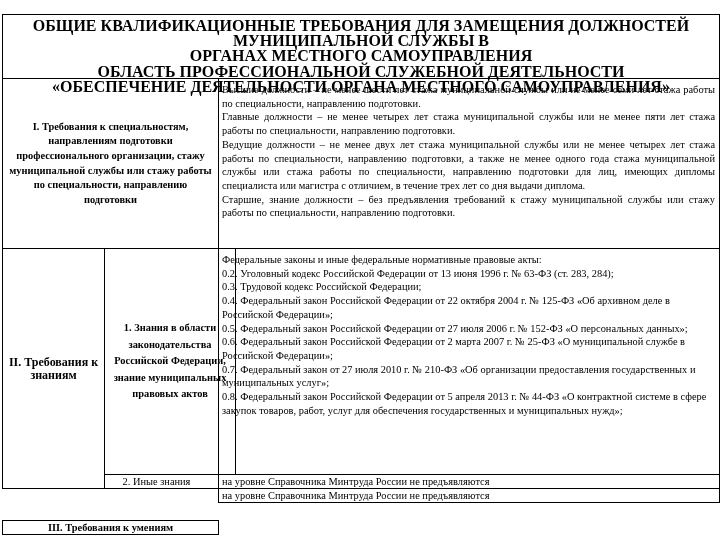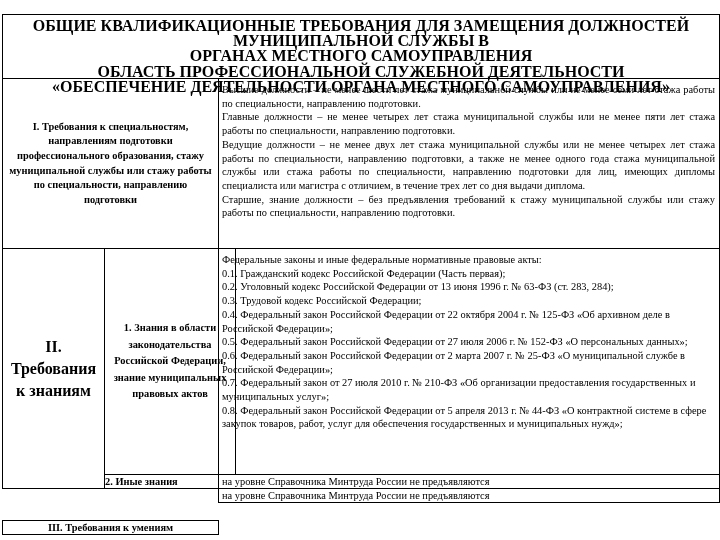--- a/index.html
+++ b/index.html
@@ -9,66 +9,65 @@
   .cell { position: absolute; box-sizing: border-box; border: 1px solid #000; }
   .hdr { left: 0; top: 0; width: 718px; height: 65px; text-align: center;
          font-weight: bold; font-size: 16px; line-height: 15.2px; padding-top: 3px; }
   .r1-left { left: 0; top: 64px; width: 217px; height: 171px; display: flex;
              align-items: center; justify-content: center; text-align: center;
              font-weight: bold; font-size: 10.4px; line-height: 14.6px; padding: 0 6px; }
   .r1-right { left: 216px; top: 64px; width: 502px; height: 171px;
               font-size: 10.4px; line-height: 13.7px; padding: 4px 4px 0 3px; text-align: justify; }
   .r2-left { left: 0; top: 234px; width: 103px; height: 241px; display: flex;
              align-items: center; justify-content: center; text-align: center;
-             font-weight: bold; font-size: 16px; line-height: 22px; padding: 0 4px; }
+             font-weight: bold; font-size: 12px; line-height: 13px; padding: 0 4px; }
   .r2a-mid { left: 102px; top: 234px; width: 132px; height: 227px; display: flex;
              align-items: center; justify-content: center; text-align: center;
              font-weight: bold; font-size: 10.4px; line-height: 16.4px; padding: 0 3px; }
   .r2a-right { left: 216px; top: 234px; width: 502px; height: 227px;
                font-size: 10.4px; line-height: 13.7px; padding: 4px 4px 0 3px; }
-  .r2b-mid { left: 102px; top: 460px; width: 115px; height: 15px; text-align: left;
-             font-weight: bold; font-size: 10.4px; line-height: 13px; padding-right: 10px; }
+  .r2b-mid { left: 102px; top: 460px; width: 115px; height: 15px; text-align: center;
+             font-weight: normal; font-size: 10.4px; line-height: 13px; padding-right: 10px; }
   .r2b-right { left: 216px; top: 460px; width: 502px; height: 15px;
                font-size: 10.4px; line-height: 13px; padding-left: 3px; }
   .r3-left { left: 0; top: 474px; width: 217px; height: 15px; text-align: center;
              font-weight: bold; font-size: 10.4px; line-height: 13px; margin-top: 32px; }
   .r3-right { left: 216px; top: 474px; width: 502px; height: 15px;
               font-size: 10.4px; line-height: 13px; padding-left: 3px; }
   .line { display: block; }
 </style>
 </head>
 <body>
 
 <div class="tbl">
   <div class="cell hdr">
     <span class="line">ОБЩИЕ КВАЛИФИКАЦИОННЫЕ ТРЕБОВАНИЯ ДЛЯ ЗАМЕЩЕНИЯ ДОЛЖНОСТЕЙ МУНИЦИПАЛЬНОЙ СЛУЖБЫ В</span>
     <span class="line">ОРГАНАХ МЕСТНОГО САМОУПРАВЛЕНИЯ</span>
     <span class="line">ОБЛАСТЬ ПРОФЕССИОНАЛЬНОЙ СЛУЖЕБНОЙ ДЕЯТЕЛЬНОСТИ</span>
     <span class="line">«ОБЕСПЕЧЕНИЕ ДЕЯТЕЛЬНОСТИ ОРГАНА МЕСТНОГО САМОУПРАВЛЕНИЯ»</span>
   </div>
 
   <div class="cell r1-left">
-    <span>I. Требования к специальностям, направлениям подготовки профессионального образования, стажу муниципальной службы или стажу работы по специальности, направлению подготовки</span>
+    <span>I. Требования к специальностям, направлениям подготовки профессионального организации, стажу муниципальной службы или стажу работы по специальности, направлению подготовки</span>
   </div>
   <div class="cell r1-right">
     <span class="line">Высшие должности – не менее шести лет стажа муниципальной службы или не менее семи лет стажа работы по специальности, направлению подготовки.</span>
     <span class="line">Главные должности – не менее четырех лет стажа муниципальной службы или не менее пяти лет стажа работы по специальности, направлению подготовки.</span>
     <span class="line">Ведущие должности – не менее двух лет стажа муниципальной службы или не менее четырех лет стажа работы по специальности, направлению подготовки, а также не менее одного года стажа муниципальной службы или стажа работы по специальности, направлению подготовки для лиц, имеющих дипломы специалиста или магистра с отличием, в течение трех лет со дня выдачи диплома.</span>
     <span class="line">Старшие, знание должности – без предъявления требований к стажу муниципальной службы или стажу работы по специальности, направлению подготовки.</span>
   </div>
 
   <div class="cell r2-left">
     <span>II. Требования к знаниям</span>
   </div>
   <div class="cell r2a-mid">
     <span>1. Знания в области законодательства Российской Федерации, знание муниципальных правовых актов</span>
   </div>
   <div class="cell r2a-right">
     <span class="line">Федеральные законы и иные федеральные нормативные правовые акты:</span>
-    <span class="line">0.1. Гражданский кодекс Российской Федерации (Часть первая);</span>
     <span class="line">0.2. Уголовный кодекс Российской Федерации от 13 июня 1996 г. № 63-ФЗ (ст. 283, 284);</span>
     <span class="line">0.3. Трудовой кодекс Российской Федерации;</span>
     <span class="line">0.4. Федеральный закон Российской Федерации от 22 октября 2004 г. № 125-ФЗ «Об архивном деле в Российской Федерации»;</span>
     <span class="line">0.5. Федеральный закон Российской Федерации от 27 июля 2006 г. № 152-ФЗ «О персональных данных»;</span>
     <span class="line">0.6. Федеральный закон Российской Федерации от 2 марта 2007 г. № 25-ФЗ «О муниципальной службе в Российской Федерации»;</span>
     <span class="line">0.7. Федеральный закон от 27 июля 2010 г. № 210-ФЗ «Об организации предоставления государственных и муниципальных услуг»;</span>
     <span class="line">0.8. Федеральный закон Российской Федерации от 5 апреля 2013 г. № 44-ФЗ «О контрактной системе в сфере закупок товаров, работ, услуг для обеспечения государственных и муниципальных нужд»;</span>
   </div>
   <div class="cell r2b-mid">
     <span>2. Иные знания</span>

